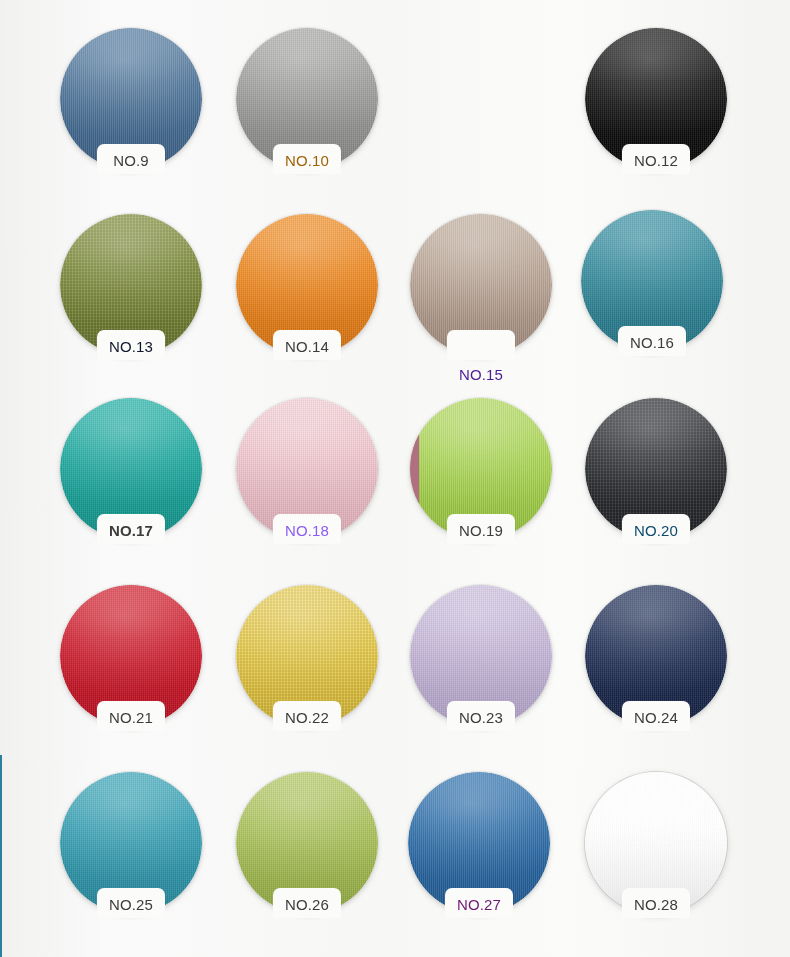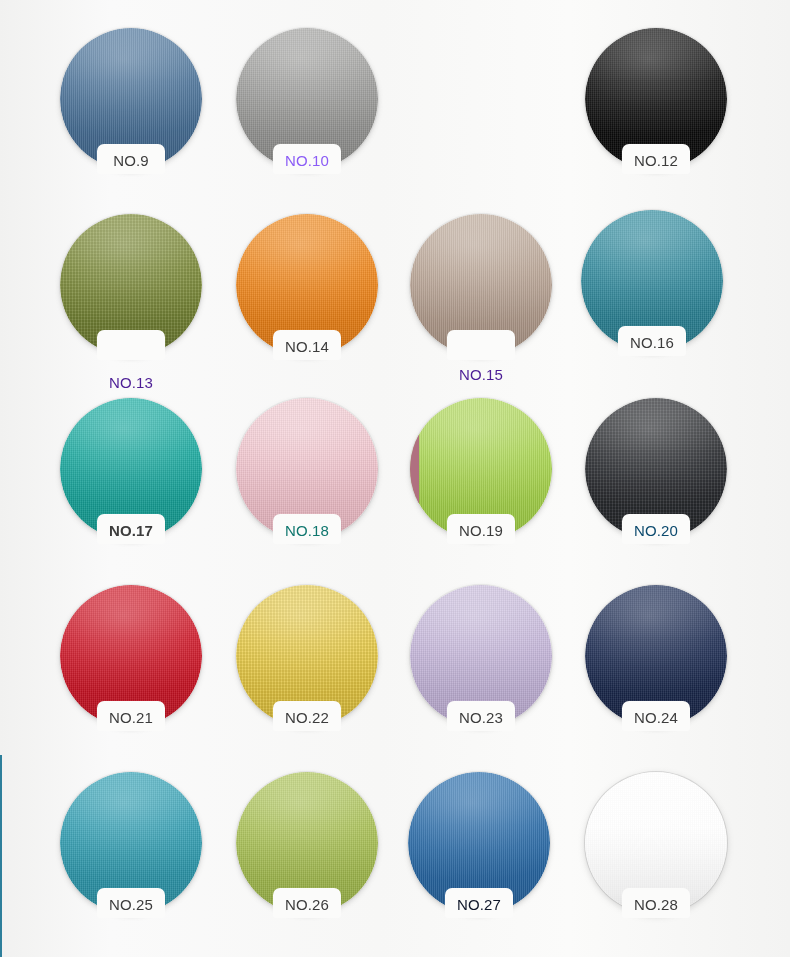--- a/index.html
+++ b/index.html
@@ -93,39 +93,39 @@
       <div class="notch" style="background: rgb(251, 251, 250);"></div>
       <div class="label" style="color: rgb(60, 60, 60);">NO.9</div>
     </div>
     <div class="swatch" style="left: 236px; top: 28px;">
       <div class="disc">
         <div class="fill" style="background: linear-gradient(rgb(169, 169, 167) 0%, rgb(155, 155, 153) 55%, rgb(141, 141, 139) 100%);"></div>
         <div class="weave"></div>
         <div class="sheen"></div>
       </div>
       <div class="notch" style="background: rgb(251, 251, 250);"></div>
-      <div class="label" style="color: #8b5cf6;">NO.10</div>
+      <div class="label" style="color: #a16207;">NO.10</div>
     </div>
     <div class="swatch" style="left: 585px; top: 28px;">
       <div class="disc">
         <div class="fill" style="background: linear-gradient(rgb(22, 22, 22) 0%, rgb(14, 14, 14) 55%, rgb(8, 8, 8) 100%);"></div>
         <div class="weave"></div>
         <div class="sheen"></div>
       </div>
       <div class="notch" style="background: rgb(251, 251, 250);"></div>
       <div class="label" style="color: rgb(60, 60, 60);">NO.12</div>
     </div>
     <div class="swatch" style="left: 60px; top: 214px;">
       <div class="disc">
         <div class="fill" style="background: linear-gradient(rgb(138, 152, 66) 0%, rgb(127, 142, 60) 55%, rgb(111, 126, 52) 100%);"></div>
         <div class="weave" style="background: repeating-linear-gradient(90deg, rgba(255, 255, 255, 0.17) 0px, rgba(255, 255, 255, 0.17) 1px, rgba(0, 0, 0, 0.13) 1px, rgba(0, 0, 0, 0.13) 3px), repeating-linear-gradient(0deg, rgba(255, 255, 255, 0.13) 0px, rgba(255, 255, 255, 0.13) 1px, rgba(0, 0, 0, 0.11) 1px, rgba(0, 0, 0, 0.11) 3px);"></div>
         <div class="sheen"></div>
       </div>
       <div class="notch" style="background: rgb(251, 251, 250);"></div>
-      <div class="label" style="color: #4c1d95; margin-top: 36px;">NO.13</div>
+      <div class="label" style="color: #0f172a;">NO.13</div>
     </div>
     <div class="swatch" style="left: 236px; top: 214px;">
       <div class="disc">
         <div class="fill" style="background: linear-gradient(rgb(245, 143, 35) 0%, rgb(239, 132, 24) 55%, rgb(227, 122, 18) 100%);"></div>
         <div class="weave"></div>
         <div class="sheen"></div>
       </div>
       <div class="notch" style="background: rgb(251, 251, 250);"></div>
       <div class="label" style="color: rgb(60, 60, 60);">NO.14</div>
     </div>
@@ -156,21 +156,21 @@
       <div class="notch" style="background: rgb(251, 251, 250);"></div>
       <div class="label" style="color: rgb(60, 60, 60);">NO.17</div>
     </div>
     <div class="swatch" style="left: 236px; top: 398px;">
       <div class="disc">
         <div class="fill" style="background: linear-gradient(rgb(246, 207, 214) 0%, rgb(242, 196, 205) 55%, rgb(237, 185, 195) 100%);"></div>
         <div class="weave"></div>
         <div class="sheen"></div>
       </div>
       <div class="notch" style="background: rgb(251, 251, 250);"></div>
-      <div class="label" style="color: #0f766e;">NO.18</div>
+      <div class="label" style="color: #8b5cf6;">NO.18</div>
     </div>
     <div class="swatch" style="left: 410px; top: 398px;">
       <div class="disc">
         <div class="fill" style="background: linear-gradient(rgb(178, 218, 93) 0%, rgb(168, 212, 79) 55%, rgb(157, 203, 68) 100%);"></div>
         <div class="weave" style="background: repeating-linear-gradient(90deg, rgba(255, 255, 255, 0.2) 0px, rgba(255, 255, 255, 0.2) 1px, rgba(0, 0, 0, 0.13) 1px, rgba(0, 0, 0, 0.13) 2px);"></div>
         <div class="sheen"></div>
         <div class="sliver" style="background: rgb(176, 112, 128);"></div>
       </div>
       <div class="notch" style="background: rgb(251, 251, 250);"></div>
       <div class="label" style="color: rgb(60, 60, 60);">NO.19</div>
@@ -238,21 +238,21 @@
       <div class="notch" style="background: rgb(251, 251, 250);"></div>
       <div class="label" style="color: rgb(60, 60, 60);">NO.26</div>
     </div>
     <div class="swatch" style="left: 408px; top: 772px;">
       <div class="disc">
         <div class="fill" style="background: linear-gradient(rgb(50, 117, 178) 0%, rgb(42, 106, 166) 55%, rgb(36, 95, 152) 100%);"></div>
         <div class="weave" style="background: repeating-linear-gradient(90deg, rgba(255, 255, 255, 0.2) 0px, rgba(255, 255, 255, 0.2) 1px, rgba(0, 0, 0, 0.13) 1px, rgba(0, 0, 0, 0.13) 2px);"></div>
         <div class="sheen"></div>
       </div>
       <div class="notch" style="background: rgb(251, 251, 250);"></div>
-      <div class="label" style="color: #0f172a;">NO.27</div>
+      <div class="label" style="color: #701a75;">NO.27</div>
     </div>
     <div class="swatch" style="left: 585px; top: 772px;">
       <div class="disc is-white">
         <div class="fill" style="background: linear-gradient(rgb(255, 255, 255) 0%, rgb(255, 255, 255) 55%, rgb(251, 251, 251) 100%);"></div>
         <div class="weave"></div>
         <div class="sheen"></div>
       </div>
       <div class="notch" style="background: rgb(251, 251, 250);"></div>
       <div class="label" style="color: rgb(60, 60, 60);">NO.28</div>
     </div>

